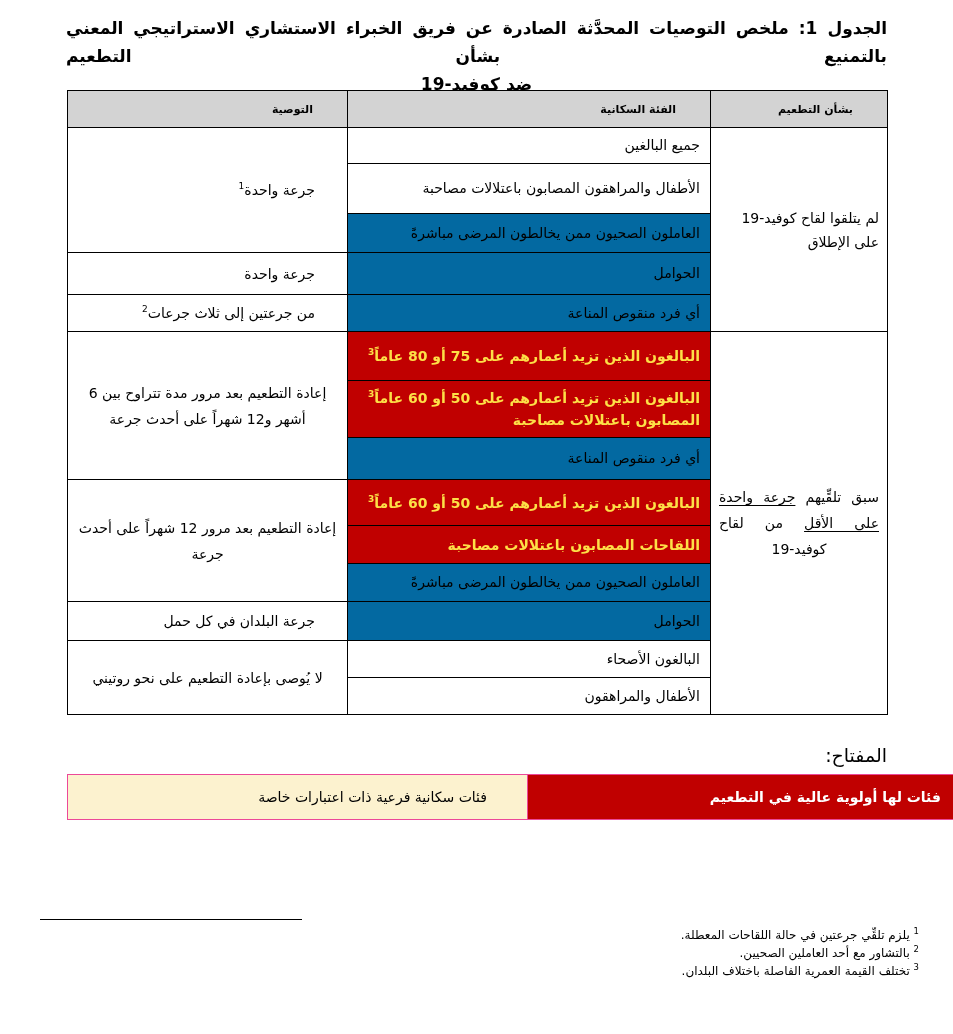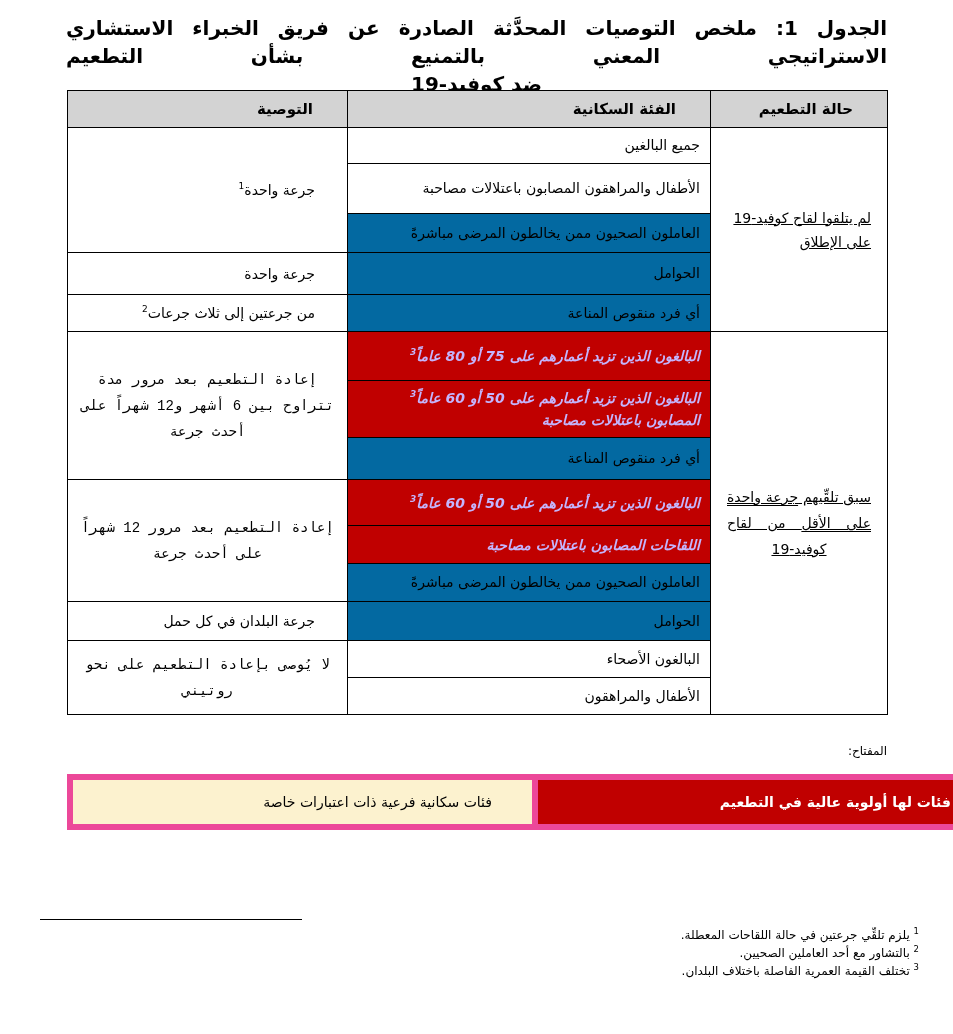--- a/index.html
+++ b/index.html
@@ -2,46 +2,46 @@
 <html lang="ar"><head>
 <meta charset="utf-8">
 <style>
   html,body{margin:0;padding:0;background:#fff;}
   .page{
     position:relative;width:953px;height:1034px;background:#ffffff;
     font-family:"DejaVu Sans",sans-serif;color:#000;overflow:hidden;
   }
   
   .doc-title{position:absolute;left:66px;top:14px;width:821px;direction:rtl;
-    font-weight:bold;font-size:20px;line-height:28px;}
+    font-weight:bold;font-size:17px;line-height:28px;}
   .doc-title .t1{text-align:justify;text-align-last:justify;}
   .doc-title .t2{text-align:center;}
   
   table.main{position:absolute;left:67px;top:90px;width:820px;
     border-collapse:collapse;direction:rtl;font-size:14px;table-layout:fixed;}
   table.main th,table.main td{border:1px solid #000;vertical-align:middle;overflow:hidden;}
   table.main th{background:#D3D3D3;font-weight:bold;text-align:right;
-    padding:4px 34px 4px 4px;font-size:15px;}
+    padding:4px 34px 4px 4px;font-size:11px;}
   th.h-status{padding-right:14px;}
   td.c-pop{padding:2px 10px;line-height:21px;}
   td.c-pop.cream{background:#0369a1;}
-  td.c-pop.red{background:#C00000;color:#c4b5fd;font-weight:bold;line-height:22px;font-style:italic;}
-  td.c-status{text-align:right;padding:2px 16px;line-height:24px;text-decoration:underline;}
+  td.c-pop.red{background:#C00000;color:#fde047;font-weight:bold;line-height:22px;}
+  td.c-status{text-align:right;padding:2px 8px;line-height:24px;}
   td.c-status.justified{text-align:justify;text-align-last:center;line-height:26px;}
   td.c-status.justified u{text-underline-offset:3px;}
   td.c-rec{padding:2px 10px;line-height:26px;}
   td.c-rec.single{padding-left:6px;padding-right:32px;}
-  td.c-rec.multi{text-align:center;padding:2px 8px;font-family:Liberation Mono, monospace;}
+  td.c-rec.multi{text-align:center;padding:2px 8px;}
   sup{font-size:9px;vertical-align:super;line-height:0;}
   
   .key-label{position:absolute;left:67px;top:744px;width:820px;direction:rtl;
-    text-align:right;font-size:12px;}
+    text-align:right;font-size:19px;}
   table.key{position:absolute;left:67px;top:774px;width:820px;border-collapse:collapse;
     direction:rtl;font-size:14px;table-layout:fixed;}
-  table.key td{border:6px solid #ec4899;height:40px;vertical-align:middle;}
+  table.key td{border:1px solid #ec4899;height:40px;vertical-align:middle;}
   td.key-red{background:#C00000;color:#fff;font-weight:bold;text-align:right;
     padding:2px 34px 2px 6px;width:407px;}
   td.key-cream{background:#FCF2CF;text-align:right;padding:2px 40px 2px 6px;width:413px;}
   
   .fn-sep{position:absolute;left:40px;top:919px;width:262px;height:1px;background:#000;}
   .footnotes{position:absolute;left:474px;top:926px;width:445px;direction:rtl;
     text-align:right;font-size:12px;line-height:18px;}
   .footnotes sup{font-size:8.5px;}
 </style>
 </head>
@@ -55,21 +55,21 @@
   </div>
 
   <table class="main" dir="rtl">
     <colgroup>
         <col style="width:177px">
         <col style="width:363px">
         <col style="width:280px">
       </colgroup>
     <tbody>
         <tr style="height:37px">
-      <th class="h-status">حالة التطعيم</th>
+      <th class="h-status">بشأن التطعيم</th>
       <th>الفئة السكانية</th>
       <th>التوصية</th>
     </tr>
     <tr style="height:36px">
       <td class="c-status" rowspan="5">لم يتلقوا لقاح كوفيد-19 على الإطلاق</td>
       <td class="c-pop">جميع البالغين</td>
       <td class="c-rec single" rowspan="3"><span>جرعة واحدة</span><sup>1</sup></td>
     </tr>
     <tr style="height:50px">
       <td class="c-pop">الأطفال والمراهقون المصابون باعتلالات مصاحبة</td>

